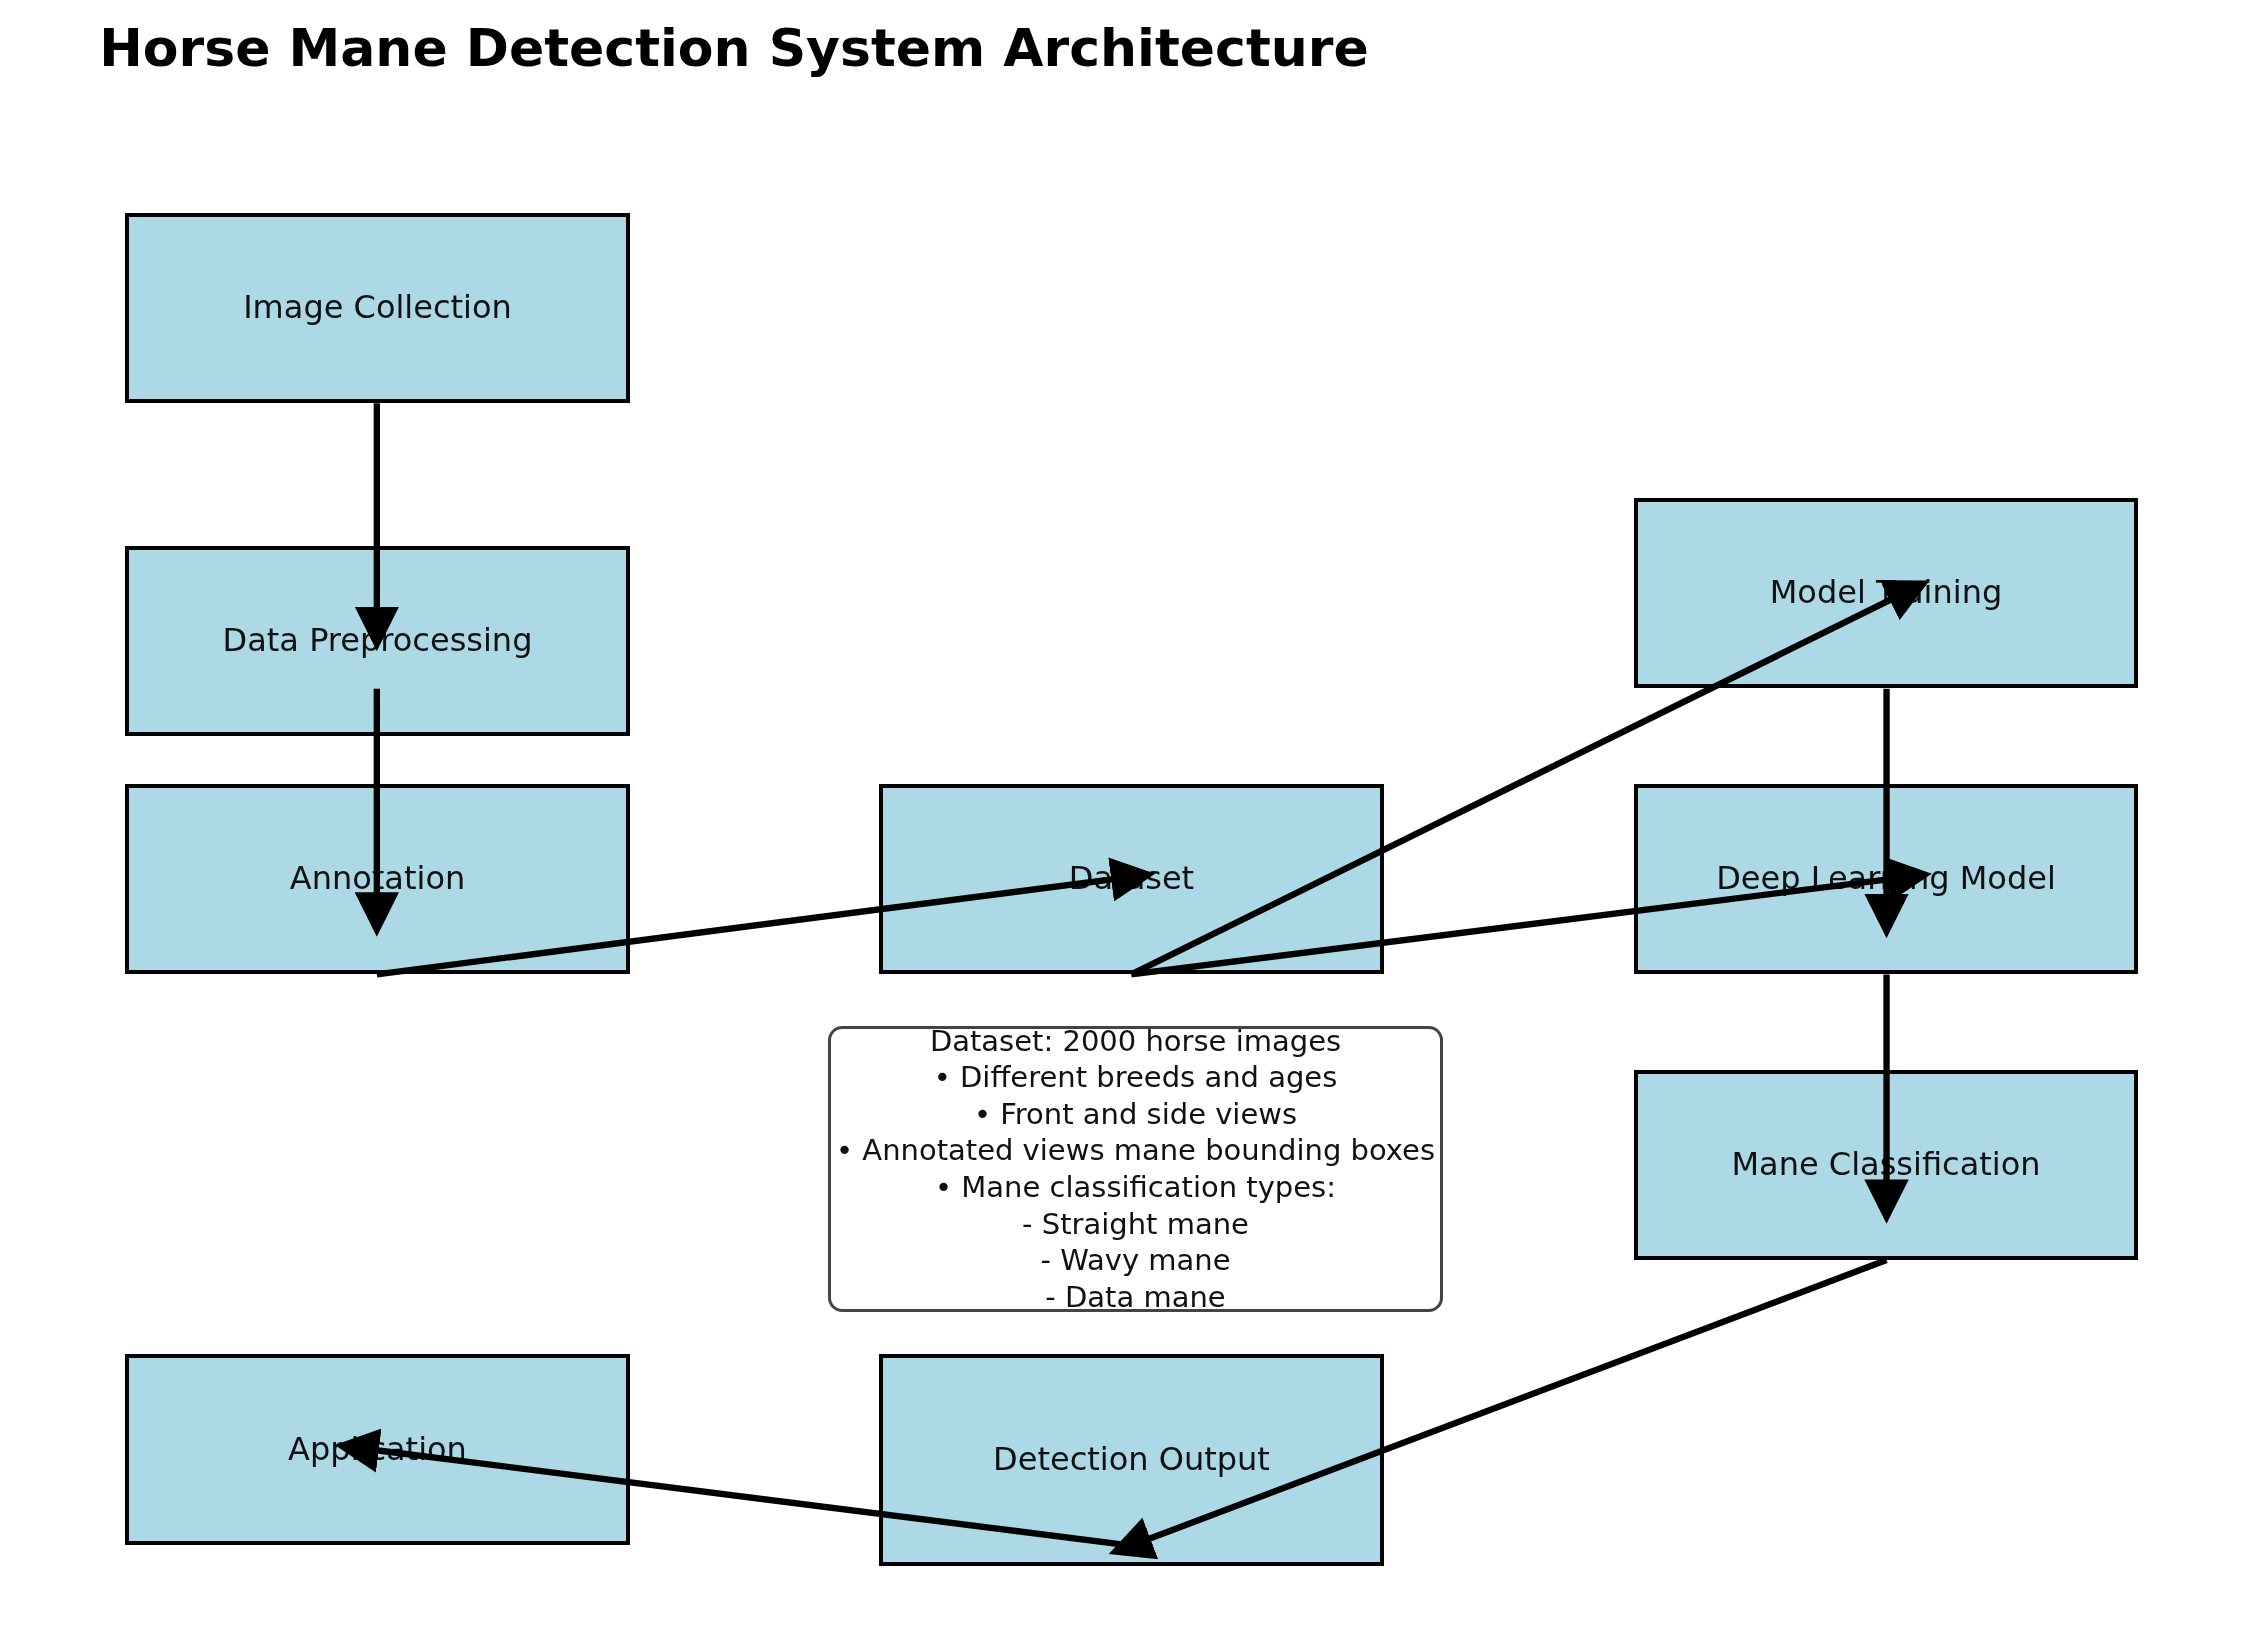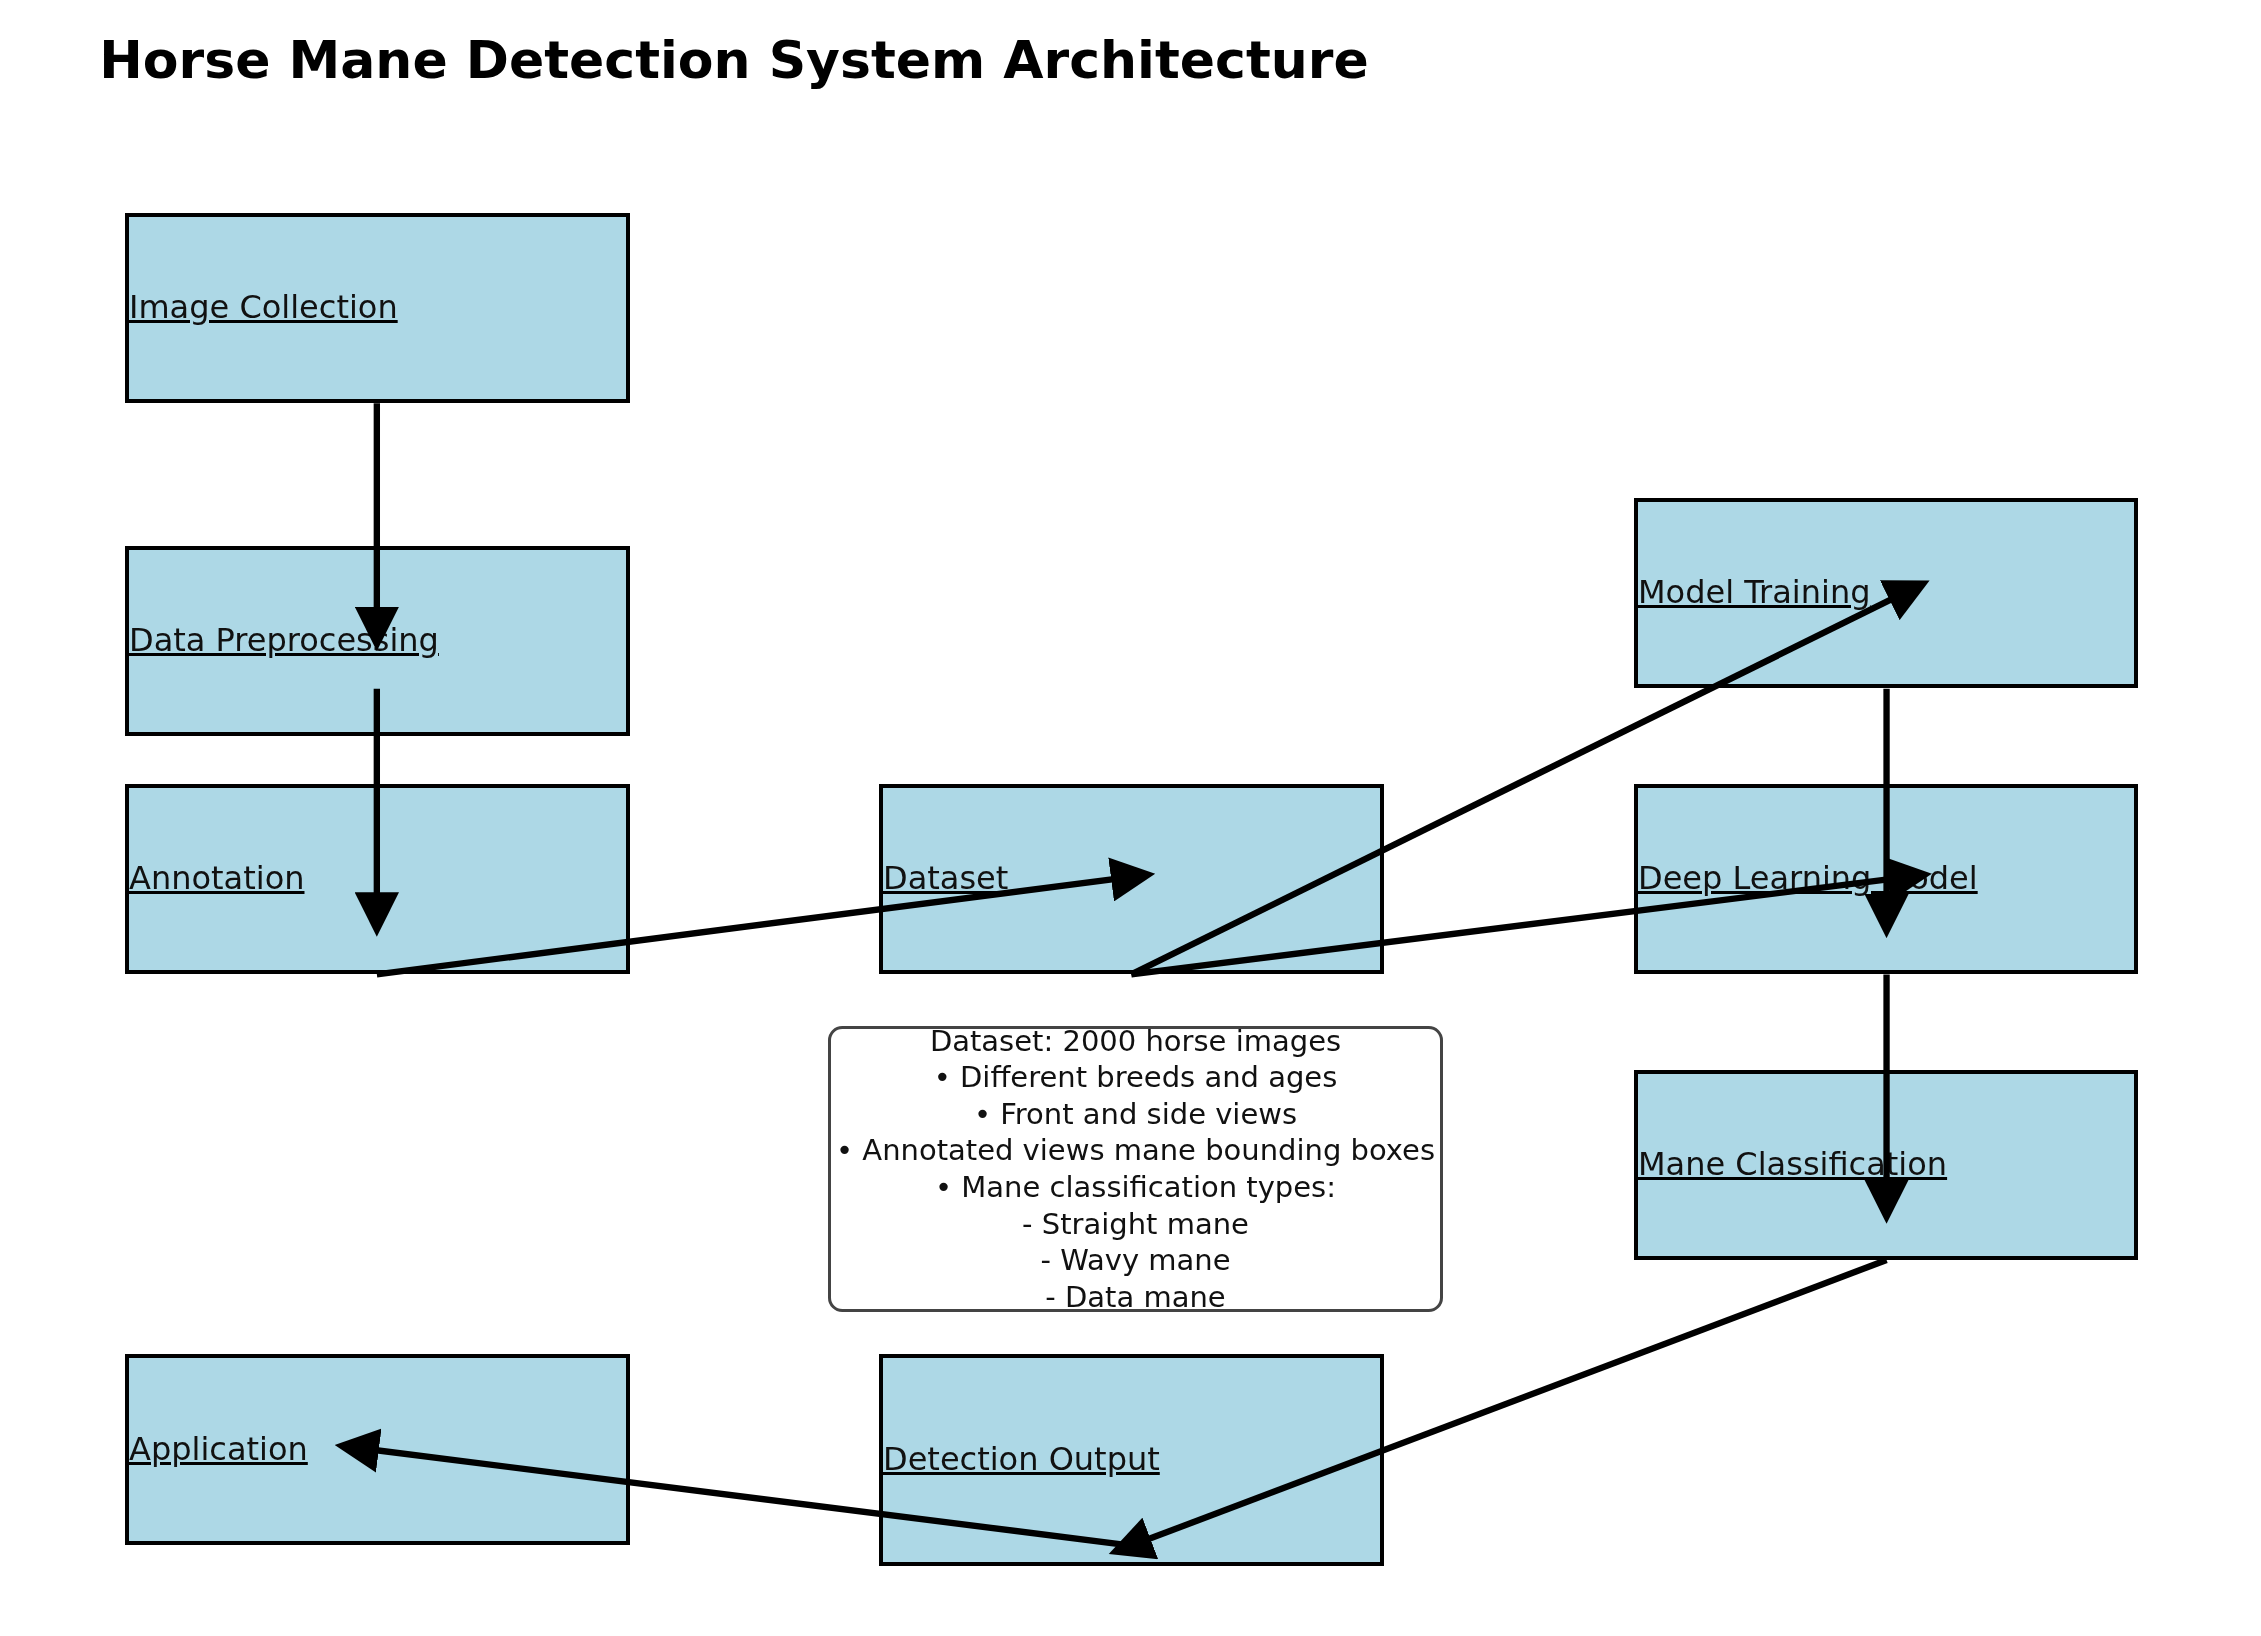--- a/index.html
+++ b/index.html
@@ -29,21 +29,21 @@
     letter-spacing: 0px;
     font-family: "DejaVu Sans", sans-serif;
   }
   .node {
     position: absolute;
     box-sizing: border-box;
     background: #add8e6;
     border: 4px solid #0c4a6e;
     display: flex;
     align-items: center;
-    text-decoration: underline;
+    justify-content: center;
   }
   .node-label {
     font-size: 32px;
     color: #111111;
     font-family: "DejaVu Sans", sans-serif;
     text-align: center;
     line-height: 1.1;
     white-space: nowrap;
   }
   #info-box {
@@ -77,21 +77,21 @@
     width: 2261px;
     height: 1637px;
     pointer-events: none;
   }
 </style>
 </head>
 <body>
 
 <div id="canvas">
 
-  <div id="diagram-title" style="z-index: 9; margin-top: 12px;">Horse Mane Detection System Architecture</div>
+  <div id="diagram-title" style="z-index: 9;">Horse Mane Detection System Architecture</div>
 
   <svg id="edge-layer" viewBox="0 0 2850 2063" style="z-index: 5;">
     <defs>
       <marker id="arrowhead" markerWidth="7" markerHeight="7" refX="3.2" refY="3.5" orient="auto" markerUnits="strokeWidth">
         <polygon points="0,0 7,3.5 0,7" fill="#000000"></polygon>
       </marker>
     </defs>
     <g id="edges-group">
         <line x1="475" y1="508" x2="475" y2="790" stroke="#000000" stroke-width="8" marker-end="url(#arrowhead)"></line>
         <line x1="475" y1="868" x2="475" y2="1150" stroke="#000000" stroke-width="8" marker-end="url(#arrowhead)"></line>

